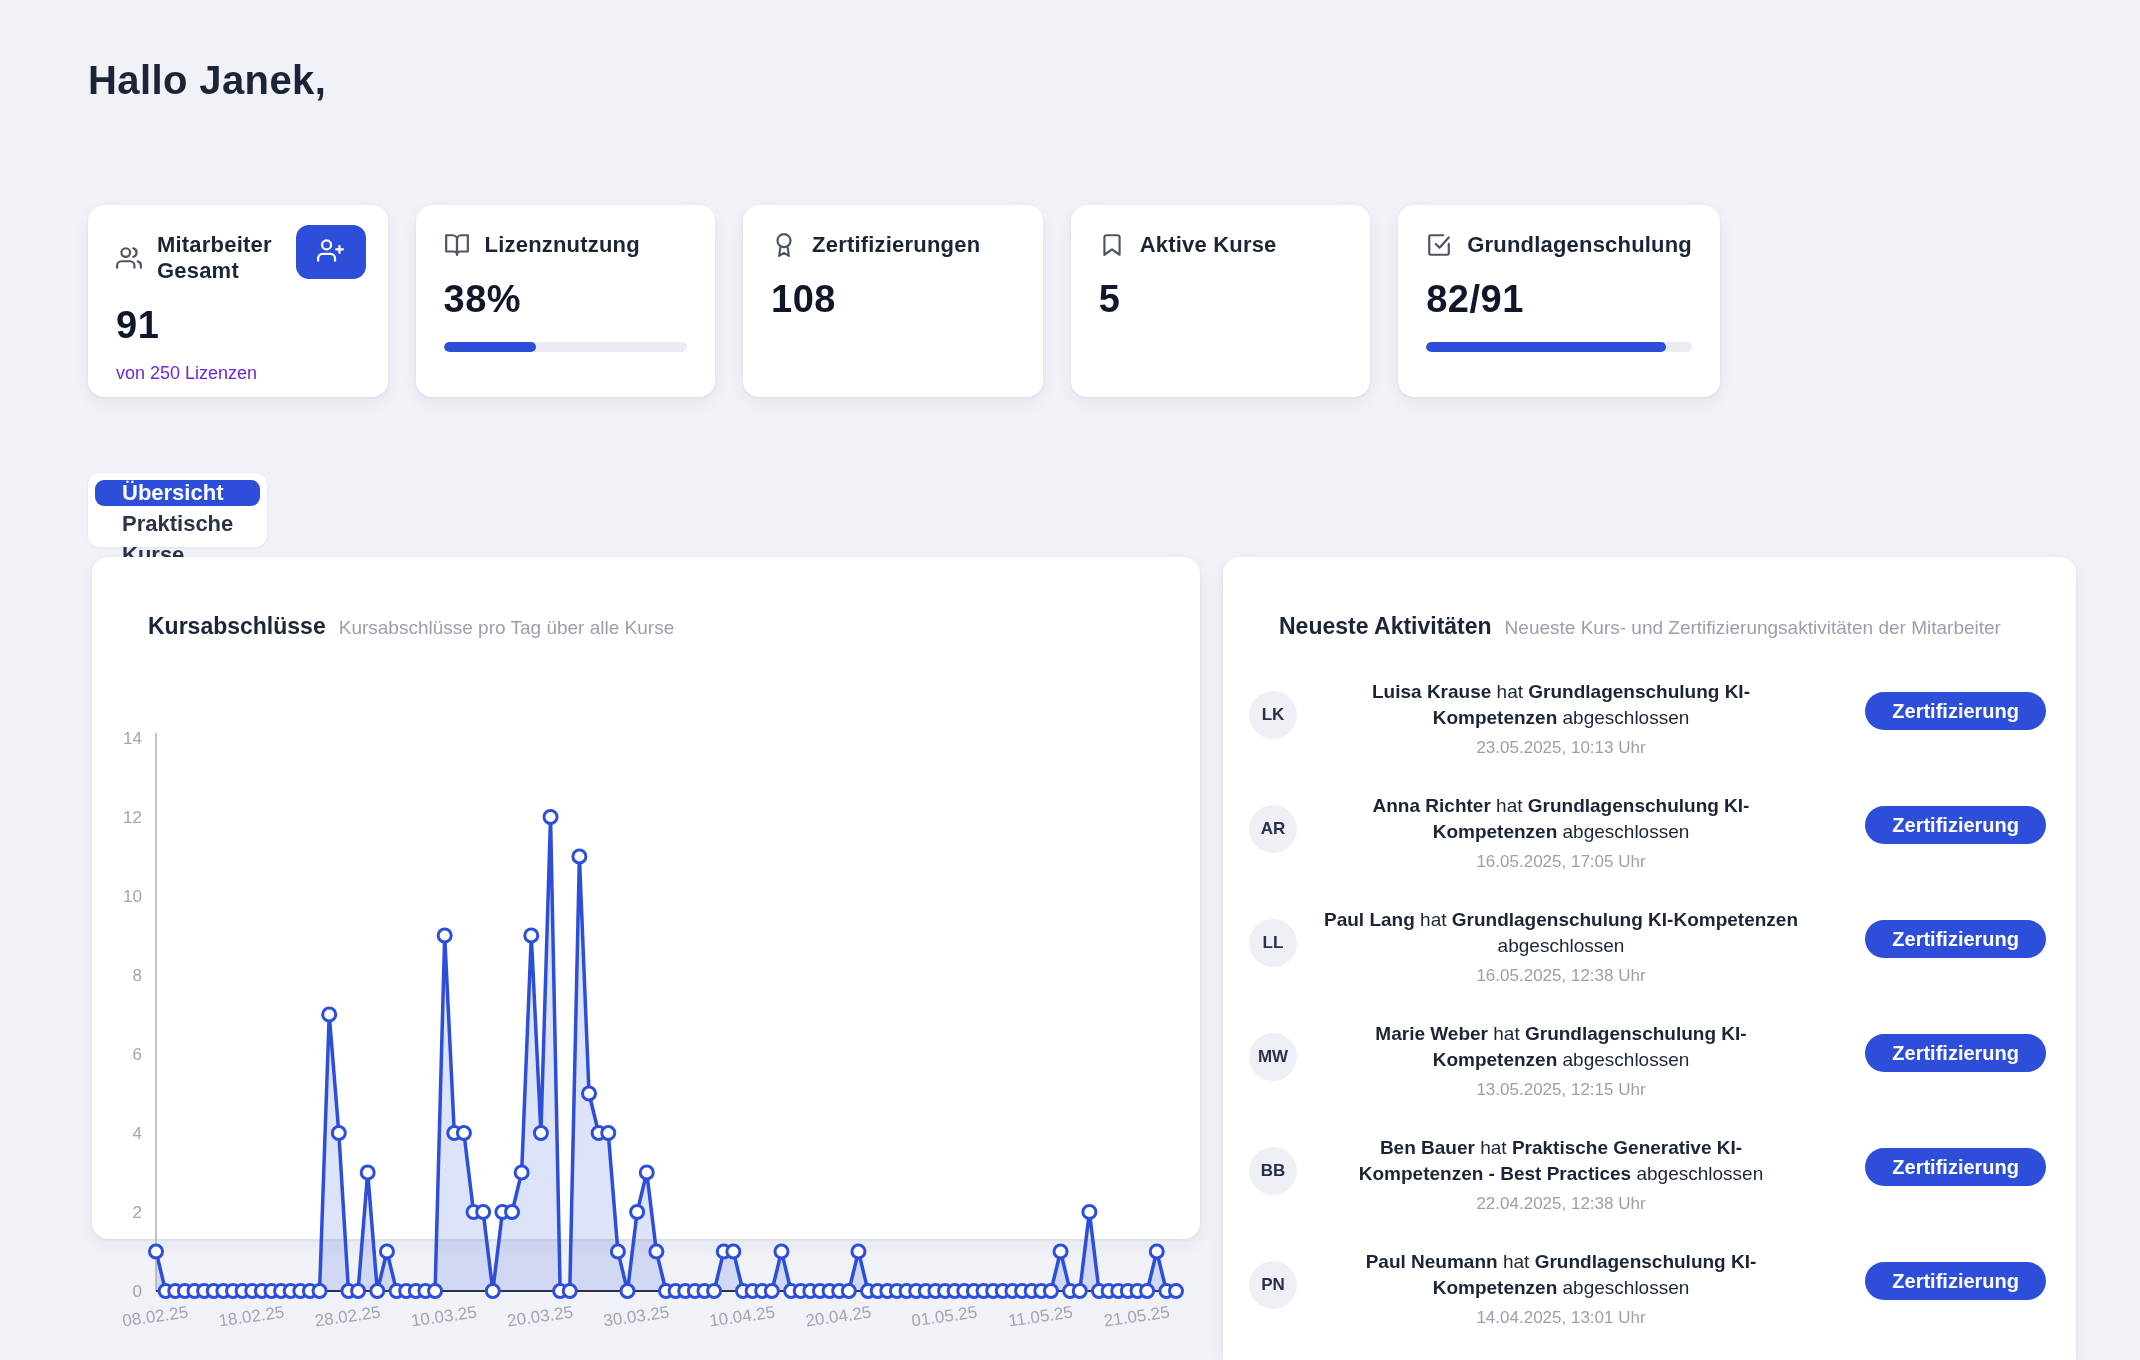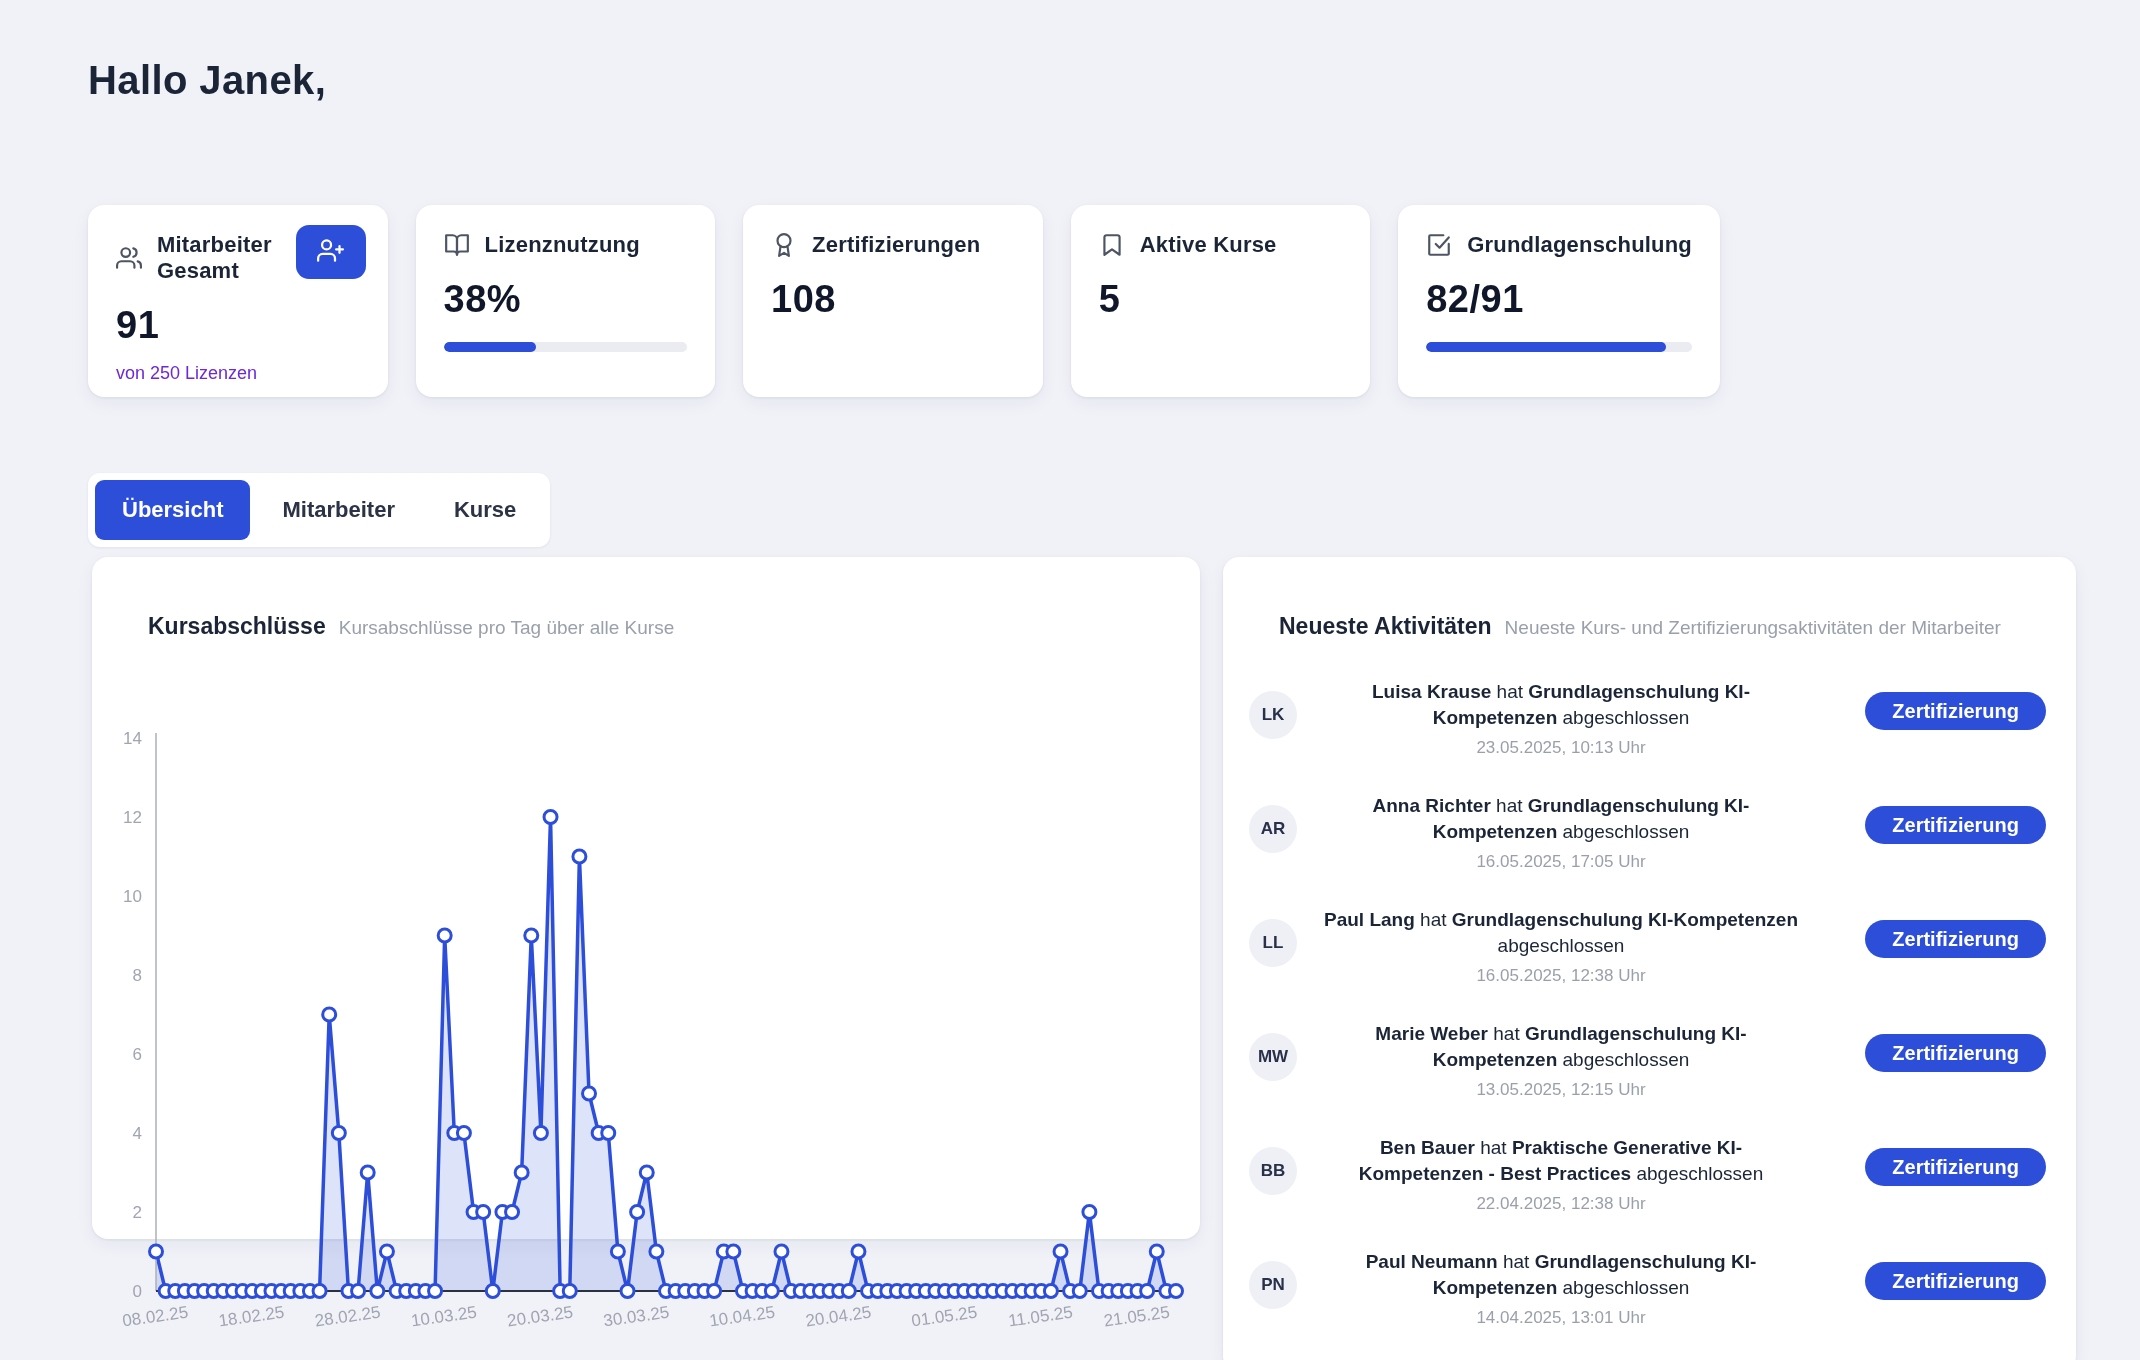--- a/index.html
+++ b/index.html
@@ -36,20 +36,21 @@
     display:flex; align-items:center; justify-content:center; color:#fff;
   }
   .add-user-btn svg { width:27px; height:27px; }
   .progress-track { margin-top:21px; height:10px; width:100%; background:#ebecf1; border-radius:6px; overflow:hidden; }
   .progress-fill { height:100%; background:var(--accent); border-radius:6px; }
   
   .tabs {
     position:absolute; left:88px; top:473px; height:74px;
     background:#ffffff; border-radius:12px; padding:7px; display:inline-flex; gap:5px;
     box-shadow:0 1px 3px rgba(20,30,70,.07);
+    flex-direction:column;
   }
   .tab {
     border:none; background:transparent; height:60px; padding:0 27px;
     font-family:inherit; font-size:22px; font-weight:600; color:#2c3347;
     border-radius:9px; cursor:pointer; display:flex; align-items:center;
   }
   .tab.active { background:var(--accent); color:#ffffff; font-weight:700; }
   
   .panel {
     position:absolute; top:557px; background:#ffffff; border-radius:16px;
@@ -168,21 +169,21 @@
       <div class="stat-value">82/91</div>
       <div class="progress-track">
         <div class="progress-fill" style="width: 90.1%;"></div>
       </div>
     </div>
 
   </section>
 
   <nav class="tabs">
     <button class="tab active">Übersicht</button>
-    <button class="tab">Mitarbeiter</button>
+    <button class="tab">Praktische</button>
     <button class="tab">Kurse</button>
   </nav>
 
   <section class="panel" id="chart-card">
     <div class="panel-head">
       <span class="panel-title">Kursabschlüsse</span><span class="panel-sub">Kursabschlüsse pro Tag über alle Kurse</span>
     </div>
     <svg id="course-chart" width="1090" height="640" viewBox="0 0 1090 640">
         <path d="M52,566 L52.00,526.50 L61.62,566.00 L71.25,566.00 L80.87,566.00 L90.49,566.00 L100.11,566.00 L109.74,566.00 L119.36,566.00 L128.98,566.00 L138.60,566.00 L148.23,566.00 L157.85,566.00 L167.47,566.00 L177.09,566.00 L186.72,566.00 L196.34,566.00 L205.96,566.00 L215.58,566.00 L225.21,289.50 L234.83,408.00 L244.45,566.00 L254.08,566.00 L263.70,447.50 L273.32,566.00 L282.94,526.50 L292.57,566.00 L302.19,566.00 L311.81,566.00 L321.43,566.00 L331.06,566.00 L340.68,210.50 L350.30,408.00 L359.92,408.00 L369.55,487.00 L379.17,487.00 L388.79,566.00 L398.42,487.00 L408.04,487.00 L417.66,447.50 L427.28,210.50 L436.91,408.00 L446.53,92.00 L456.15,566.00 L465.77,566.00 L475.40,131.50 L485.02,368.50 L494.64,408.00 L504.26,408.00 L513.89,526.50 L523.51,566.00 L533.13,487.00 L542.75,447.50 L552.38,526.50 L562.00,566.00 L571.62,566.00 L581.25,566.00 L590.87,566.00 L600.49,566.00 L610.11,566.00 L619.74,526.50 L629.36,526.50 L638.98,566.00 L648.60,566.00 L658.23,566.00 L667.85,566.00 L677.47,526.50 L687.09,566.00 L696.72,566.00 L706.34,566.00 L715.96,566.00 L725.58,566.00 L735.21,566.00 L744.83,566.00 L754.45,526.50 L764.08,566.00 L773.70,566.00 L783.32,566.00 L792.94,566.00 L802.57,566.00 L812.19,566.00 L821.81,566.00 L831.43,566.00 L841.06,566.00 L850.68,566.00 L860.30,566.00 L869.92,566.00 L879.55,566.00 L889.17,566.00 L898.79,566.00 L908.42,566.00 L918.04,566.00 L927.66,566.00 L937.28,566.00 L946.91,566.00 L956.53,526.50 L966.15,566.00 L975.77,566.00 L985.40,487.00 L995.02,566.00 L1004.64,566.00 L1014.26,566.00 L1023.89,566.00 L1033.51,566.00 L1043.13,566.00 L1052.75,526.50 L1062.38,566.00 L1072.00,566.00 L1072,566 Z" fill="rgba(45,78,216,0.16)" stroke="none"></path>
         <path d="M52.00,526.50 L61.62,566.00 L71.25,566.00 L80.87,566.00 L90.49,566.00 L100.11,566.00 L109.74,566.00 L119.36,566.00 L128.98,566.00 L138.60,566.00 L148.23,566.00 L157.85,566.00 L167.47,566.00 L177.09,566.00 L186.72,566.00 L196.34,566.00 L205.96,566.00 L215.58,566.00 L225.21,289.50 L234.83,408.00 L244.45,566.00 L254.08,566.00 L263.70,447.50 L273.32,566.00 L282.94,526.50 L292.57,566.00 L302.19,566.00 L311.81,566.00 L321.43,566.00 L331.06,566.00 L340.68,210.50 L350.30,408.00 L359.92,408.00 L369.55,487.00 L379.17,487.00 L388.79,566.00 L398.42,487.00 L408.04,487.00 L417.66,447.50 L427.28,210.50 L436.91,408.00 L446.53,92.00 L456.15,566.00 L465.77,566.00 L475.40,131.50 L485.02,368.50 L494.64,408.00 L504.26,408.00 L513.89,526.50 L523.51,566.00 L533.13,487.00 L542.75,447.50 L552.38,526.50 L562.00,566.00 L571.62,566.00 L581.25,566.00 L590.87,566.00 L600.49,566.00 L610.11,566.00 L619.74,526.50 L629.36,526.50 L638.98,566.00 L648.60,566.00 L658.23,566.00 L667.85,566.00 L677.47,526.50 L687.09,566.00 L696.72,566.00 L706.34,566.00 L715.96,566.00 L725.58,566.00 L735.21,566.00 L744.83,566.00 L754.45,526.50 L764.08,566.00 L773.70,566.00 L783.32,566.00 L792.94,566.00 L802.57,566.00 L812.19,566.00 L821.81,566.00 L831.43,566.00 L841.06,566.00 L850.68,566.00 L860.30,566.00 L869.92,566.00 L879.55,566.00 L889.17,566.00 L898.79,566.00 L908.42,566.00 L918.04,566.00 L927.66,566.00 L937.28,566.00 L946.91,566.00 L956.53,526.50 L966.15,566.00 L975.77,566.00 L985.40,487.00 L995.02,566.00 L1004.64,566.00 L1014.26,566.00 L1023.89,566.00 L1033.51,566.00 L1043.13,566.00 L1052.75,526.50 L1062.38,566.00 L1072.00,566.00" fill="none" stroke="#2d4ed8" stroke-width="3.5" stroke-linejoin="round"></path>

